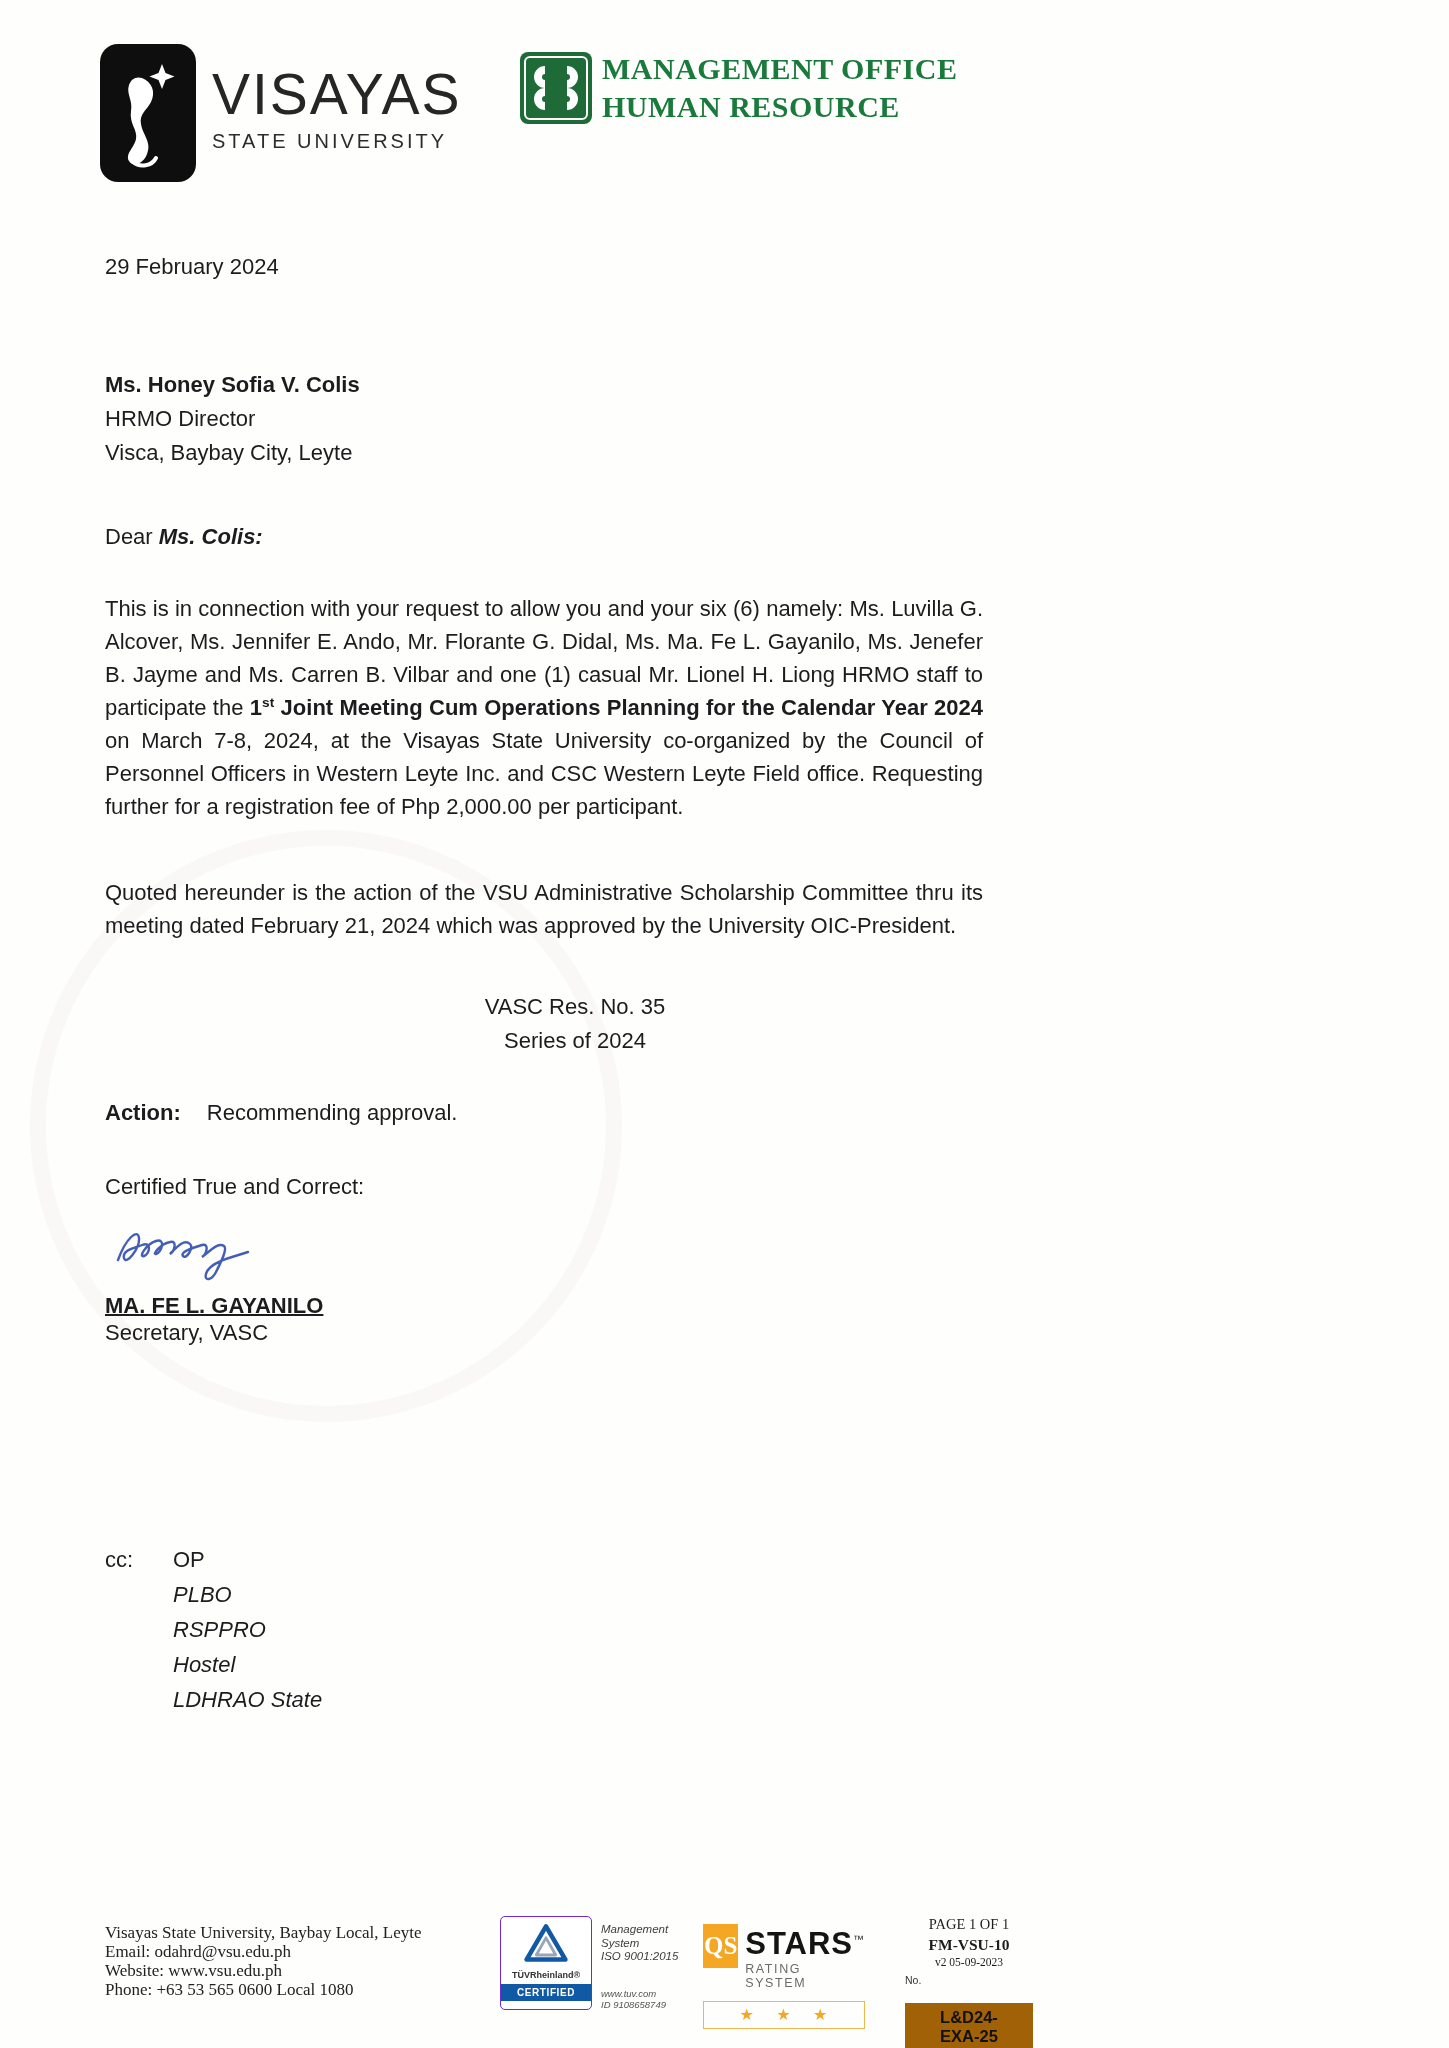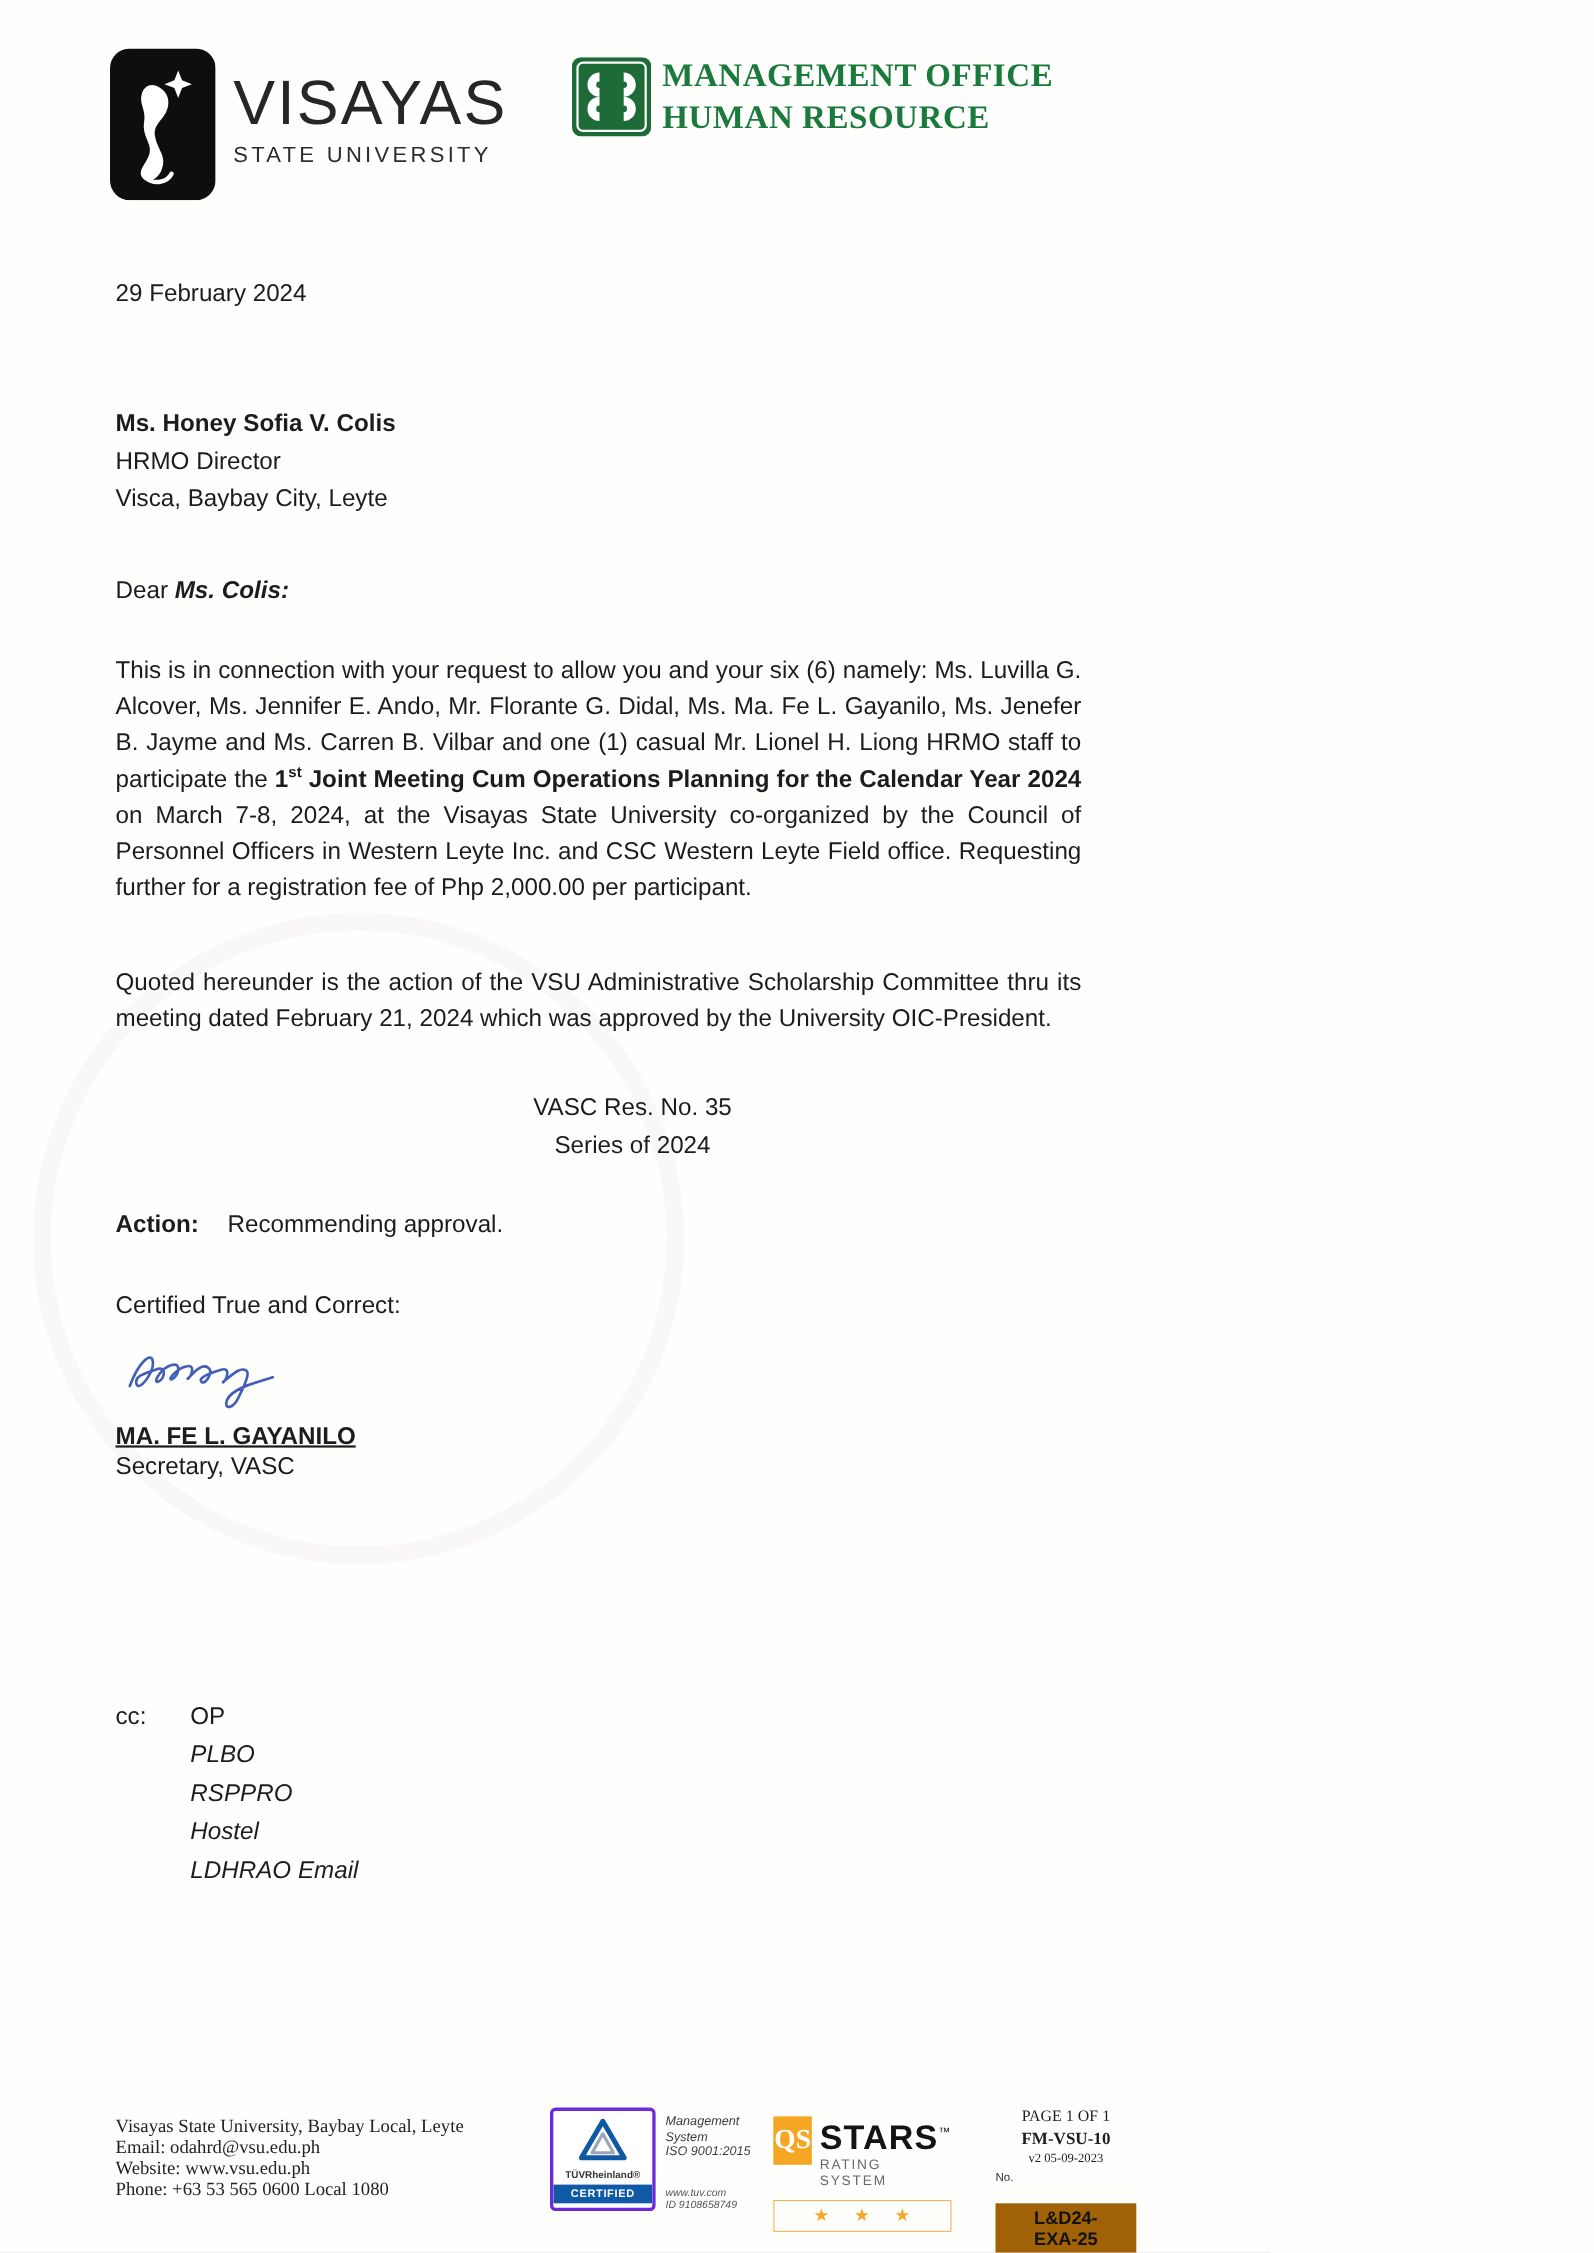--- a/index.html
+++ b/index.html
@@ -43,21 +43,21 @@
   .cc{top:1542px;line-height:35px;}
   .cc-row{display:flex;}
   .cc-col-label{width:68px;}
   sup{font-size:0.62em;vertical-align:super;line-height:0;}
   
   .footer{position:absolute;left:105px;top:1916px;right:40px;height:132px;font-size:17px;}
   .f-office{position:absolute;left:0;top:2px;width:390px;}
   .f-office-name{font-weight:bold;font-size:19px;line-height:24px;color:#111;}
   .f-office-lines{font-family:"Liberation Serif",serif;font-size:17px;line-height:19px;margin-top:5px;color:#222;}
   .tuv{position:absolute;left:395px;top:0;display:flex;}
-  .tuv-box{width:90px;border:3px solid #6d28d9;border-radius:5px;background:#fff;text-align:center;padding-top:6px;overflow:hidden;}
+  .tuv-box{width:90px;border:1px solid #6d28d9;border-radius:5px;background:#fff;text-align:center;padding-top:6px;overflow:hidden;}
   .tuv-brand{font-size:9px;font-weight:bold;color:#333;margin-top:2px;}
   .tuv-cert{background:var(--tuv-blue,#1059a5);color:#fff;font-size:10px;font-weight:bold;letter-spacing:0.6px;padding:3px 0;margin-top:4px;}
   .tuv-text{margin-left:9px;font-size:11.5px;line-height:13.5px;color:#3d3d3d;padding-top:7px;font-style:italic;}
   .tuv-url{margin-top:24px;font-size:9.5px;line-height:11px;color:#555;}
   .qs{position:absolute;left:598px;top:8px;width:162px;}
   .qs-top{display:flex;align-items:flex-start;}
   .qs-badge{width:44px;height:44px;background:var(--qs-orange,#f5a623);color:#fff;font-weight:bold;font-size:25px;display:flex;align-items:center;justify-content:center;font-family:"Liberation Serif",serif;}
   .qs-right{margin-left:7px;}
   .qs-stars-word{font-size:31px;font-weight:bold;color:#141414;line-height:31px;letter-spacing:1px;}
   .qs-tm{font-size:11px;vertical-align:super;font-weight:normal;}
@@ -147,21 +147,21 @@
     <div class="cc-row">
         <span class="cc-col-label"></span>
         <span class="italic">RSPPRO</span>
       </div>
     <div class="cc-row">
         <span class="cc-col-label"></span>
         <span class="italic">Hostel</span>
       </div>
     <div class="cc-row">
         <span class="cc-col-label"></span>
-        <span class="italic">LDHRAO Email</span>
+        <span class="italic">LDHRAO State</span>
       </div>
   </div>
 
   <div class="footer">
 
     <div class="f-office">
       <div class="f-office-lines">
         <div>Visayas State University, Baybay Local, Leyte</div>
         <div>Email: odahrd@vsu.edu.ph</div>
         <div>Website: www.vsu.edu.ph</div>

